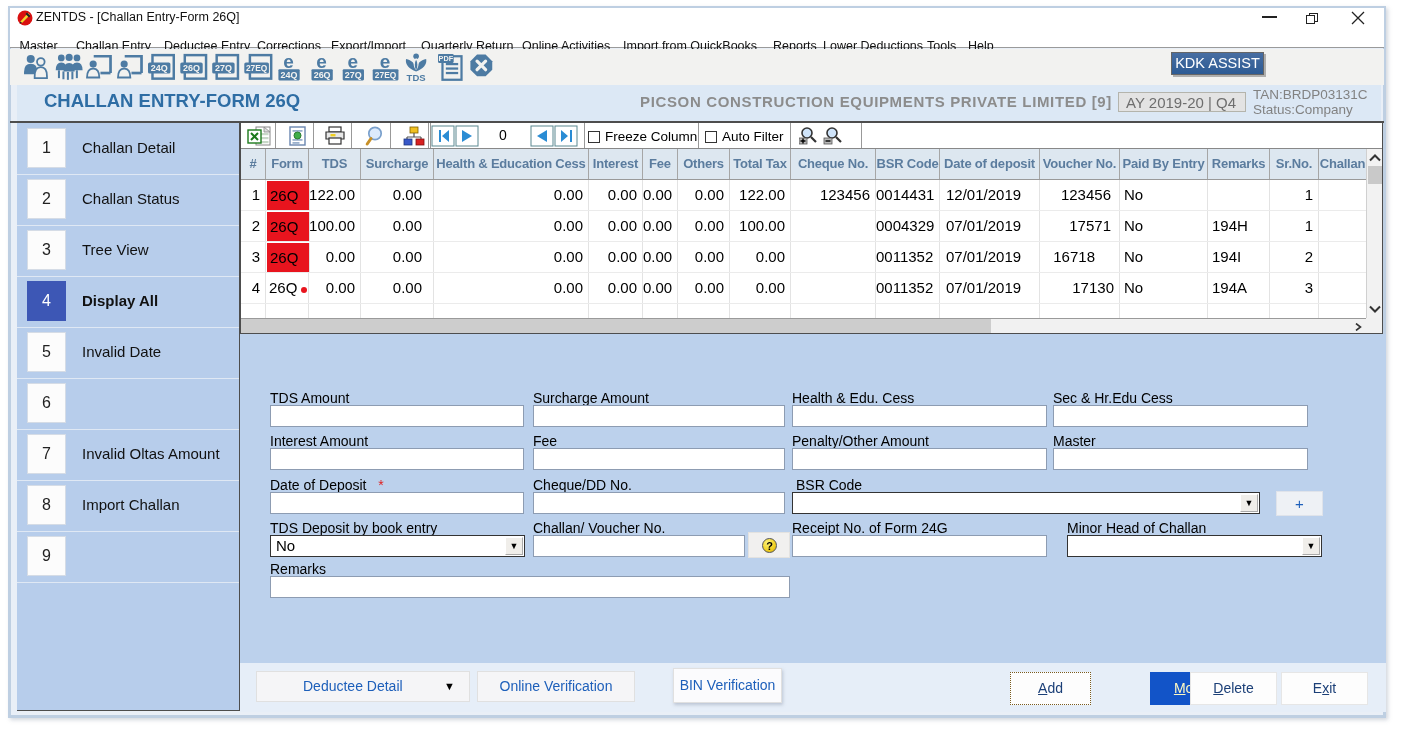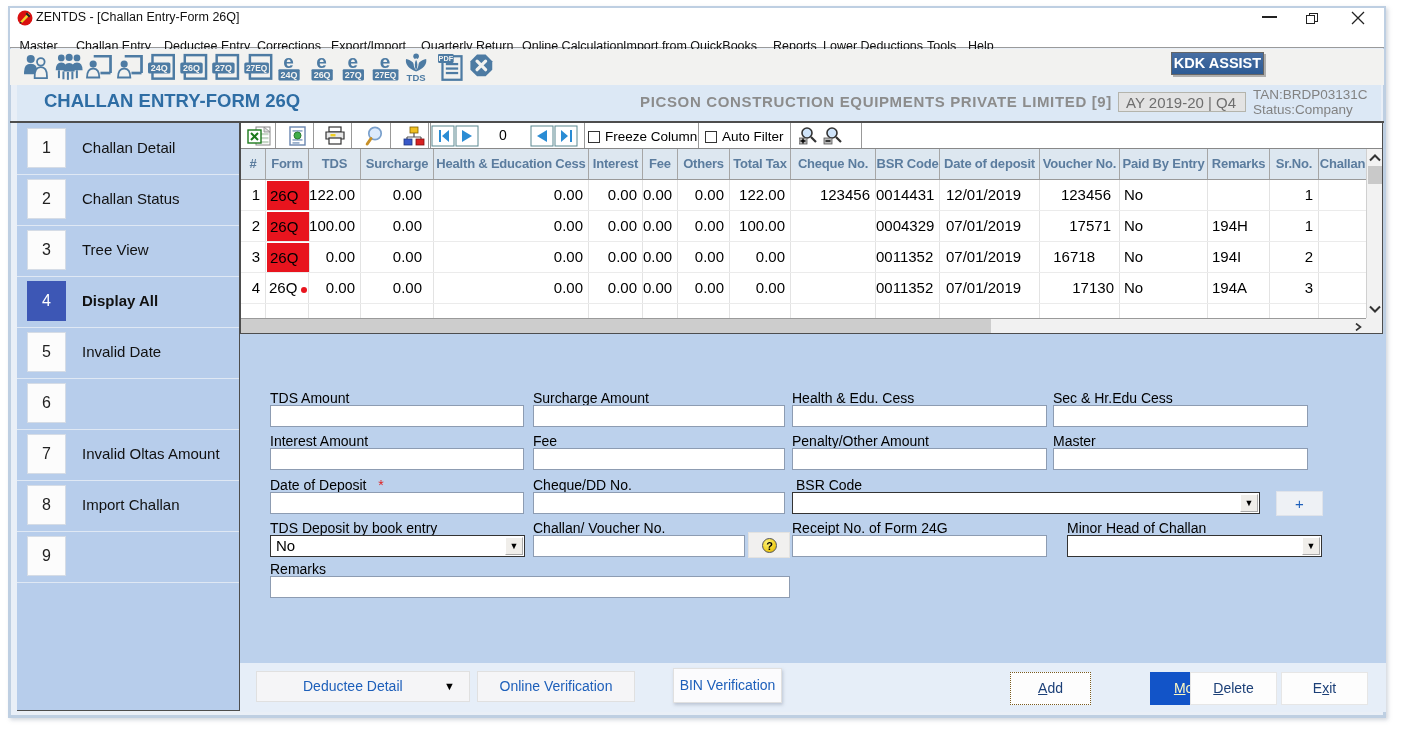--- a/index.html
+++ b/index.html
@@ -61,21 +61,21 @@
       <path d="M1 1 L13 13 M13 1 L1 13" stroke="#222" stroke-width="1.3"></path>
     </svg>
 </div>
 <div class="abs" id="menubar">
   <div class="menuitem" style="left:9.5px">Master</div>
   <div class="menuitem" style="left:66px">Challan Entry</div>
   <div class="menuitem" style="left:154px">Deductee Entry</div>
   <div class="menuitem" style="left:247px">Corrections</div>
   <div class="menuitem" style="left:321px">Export/Import</div>
   <div class="menuitem" style="left:411px">Quarterly Return</div>
-  <div class="menuitem" style="left:512px">Online Calculation</div>
+  <div class="menuitem" style="left:512px">Online Activities</div>
   <div class="menuitem" style="left:613px">Import from QuickBooks</div>
   <div class="menuitem" style="left:763px">Reports</div>
   <div class="menuitem" style="left:813px">Lower Deductions</div>
   <div class="menuitem" style="left:917px">Tools</div>
   <div class="menuitem" style="left:958px">Help</div>
 </div>
 <div class="abs" id="toolbar">
   <svg class="abs" style="left:10px;top:4px" width="500" height="30" viewBox="0 0 500 30" fill="#4d7ba3">
 
     <g transform="translate(2.9,1) scale(1.12)">
@@ -170,21 +170,21 @@
         <rect x="7" y="16" width="11" height="2"></rect>
       <rect x="0" y="0" width="14" height="8" rx="1"></rect>
       <text x="7" y="6.5" font-size="6.5" font-weight="bold" fill="#f2f2f0" text-anchor="middle" font-family="Liberation Sans, sans-serif">PDF</text>
     </g>
 
     <g transform="translate(450.4,1.5) scale(0.95)">
       <path d="M7 0 L16 0 L23 7 L23 16 L16 23 L7 23 L0 16 L0 7 Z"></path>
       <path d="M7 7 L16 16 M16 7 L7 16" stroke="#f2f2f0" stroke-width="3.4" stroke-linecap="round"></path>
     </g>
   </svg>
-  <div class="abs" style="left:1161px;top:3px;width:93px;height:23px;background:linear-gradient(#486ea2,#2d5b94);border:1px solid #666;box-shadow:2px 2px 0 rgba(120,120,120,.55);color:#fff;font-weight:bold;font-size:14.5px;text-align:center;line-height:21px">KDK ASSIST</div>
+  <div class="abs" style="left:1161px;top:3px;width:93px;height:23px;background:linear-gradient(#486ea2,#2d5b94);border:1px solid #666;box-shadow:2px 2px 0 rgba(120,120,120,.55);color:#fff;font-weight:normal;font-size:14.5px;text-align:center;line-height:21px">KDK ASSIST</div>
 </div>
 <div class="abs" id="hdr">
   <div class="abs" style="left:27px;top:5px;font-size:18.5px;font-weight:bold;color:#2e6da4">CHALLAN ENTRY-FORM 26Q</div>
   <div class="abs" style="left:623px;top:8px;font-size:15px;font-weight:bold;color:#8c8c8c;letter-spacing:.65px">PICSON CONSTRUCTION EQUIPMENTS PRIVATE LIMITED [9]</div>
   <div class="abs" style="left:1101px;top:7px;width:128px;height:20px;background:#e3e3e3;border:1px solid #b4b4ac;color:#6e6e6e;font-size:15px;padding:1px 0 0 7px">AY 2019-20 | Q4</div>
   <div class="abs" style="left:1236px;top:3px;font-size:13.5px;color:#828282;line-height:14.5px">TAN:BRDP03131C<br>Status:Company</div>
 </div>
 <div class="abs" id="darkline"></div>
 <div class="abs" id="sidebar">
   <div class="sbox" style="top:5px">1</div>

